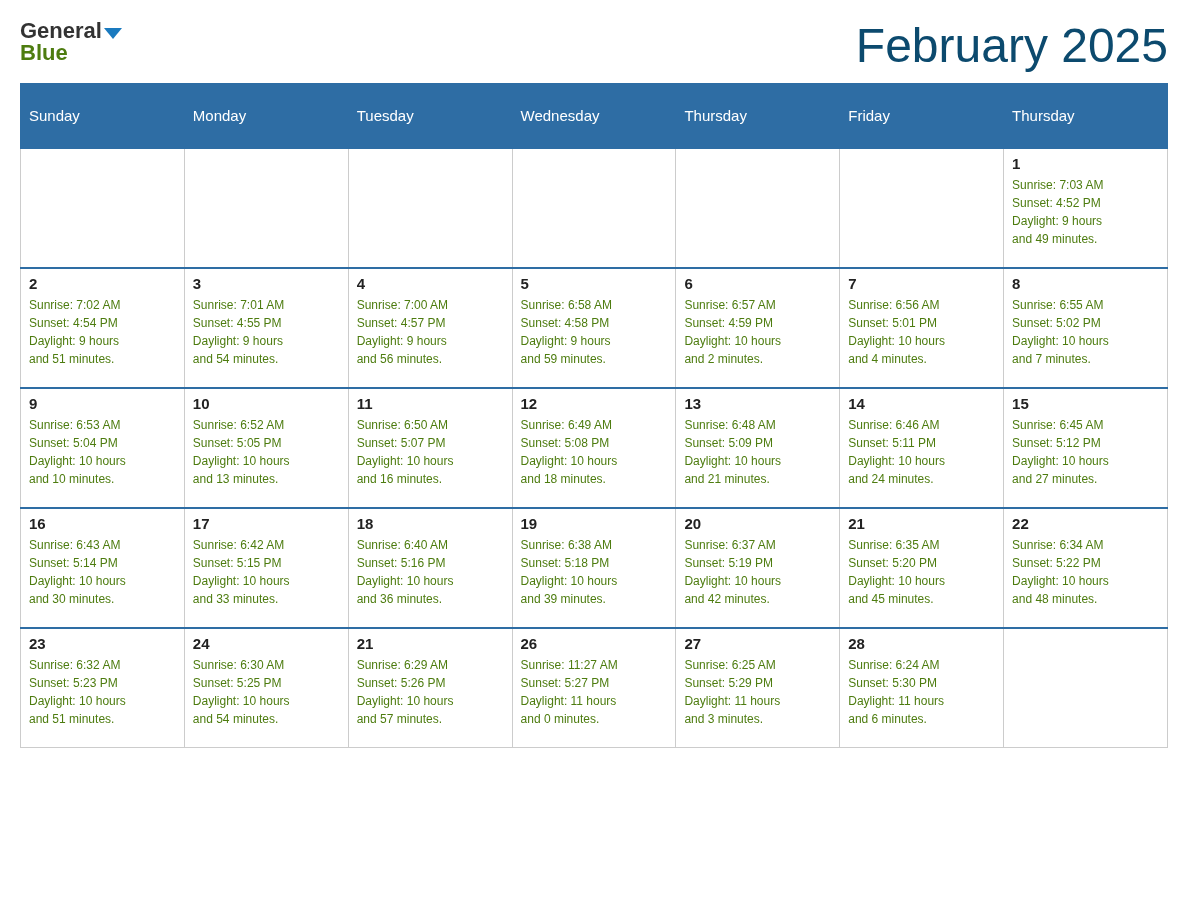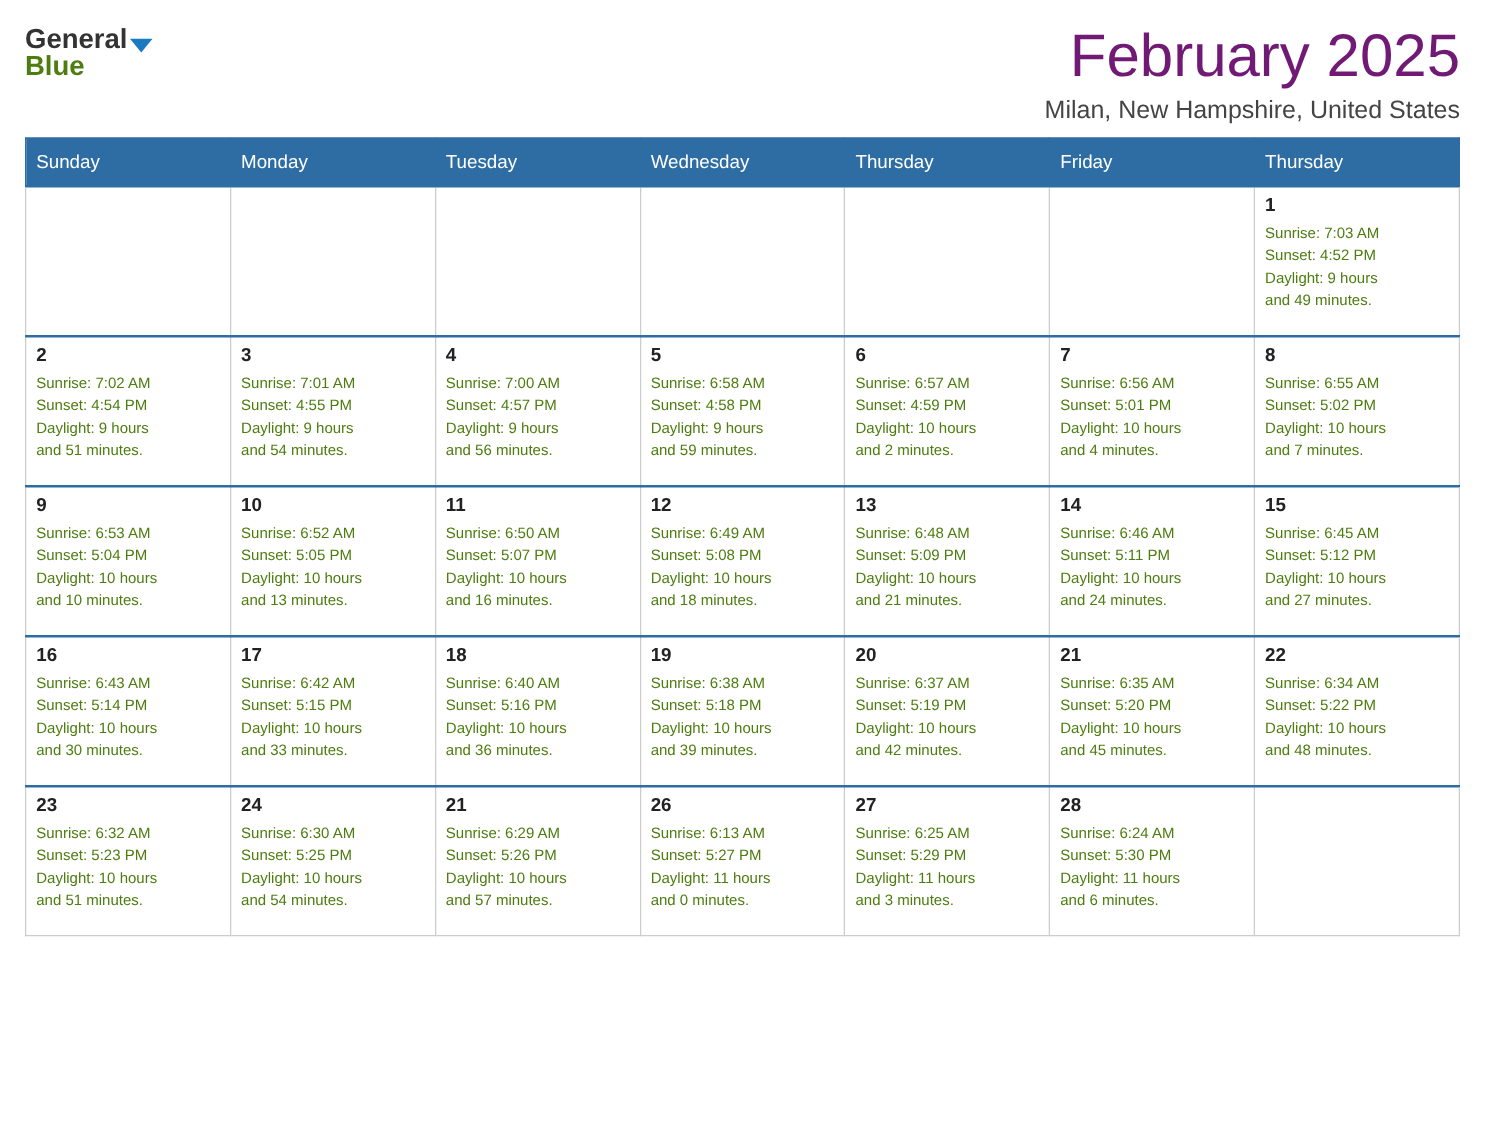--- a/index.html
+++ b/index.html
@@ -29,45 +29,45 @@
       line-height: 1;
     }
     .logo-blue {
       font-size: 22px;
       font-weight: bold;
       color: #4d7c0f;
       line-height: 1;
     }
     .logo-top-row {
       display: flex;
-      align-items: flex-end;
+      align-items: center;
     }
     .title-block {
       text-align: right;
     }
     .month-title {
       font-size: 48px;
       font-weight: normal;
-      color: #701a75;
+      color: #0c4a6e;
       line-height: 1.1;
     }
     .location {
       font-size: 20px;
       color: #444;
       margin-top: 4px;
     }
     .calendar {
       width: 100%;
       border-collapse: collapse;
       margin-top: 10px;
     }
     .calendar thead th {
       background-color: #2e6da4;
       color: #fff;
-      padding: 10px 8px;
+      padding: 23px 8px;
       font-size: 15px;
       font-weight: normal;
       text-align: left;
       border: 1px solid #2e6da4;
     }
     .calendar tbody td {
       width: calc(100% / 7);
       vertical-align: top;
       padding: 6px 8px 10px 8px;
       font-size: 12.5px;
@@ -113,21 +113,20 @@
         <div class="logo-top-row">
           <span class="logo-general">General</span>
           <span style="display:inline-block; margin-left:2px; width:0; height:0; border-left:9px solid transparent; border-right:9px solid transparent; border-top:11px solid #1a7abf; vertical-align:middle; margin-top:4px;"></span>
         </div>
         <span class="logo-blue">Blue</span>
       </div>
     </div>
   </div>
   <div class="title-block">
     <div class="month-title">February 2025</div>
-    <div class="location">Milan, New Hampshire, United States</div>
   </div>
 </div>
 
 <table class="calendar">
   <thead>
     <tr>
     <th>Sunday</th>
         <th>Monday</th>
         <th>Tuesday</th>
         <th>Wednesday</th>
@@ -322,21 +321,21 @@
         </td>
         <td>
           <span class="day-number">21</span>
           <div class="day-info" style="white-space: pre-line;">Sunrise: 6:29 AM
 Sunset: 5:26 PM
 Daylight: 10 hours
 and 57 minutes.</div>
         </td>
         <td>
           <span class="day-number">26</span>
-          <div class="day-info" style="white-space: pre-line;">Sunrise: 6:13 AM
+          <div class="day-info" style="white-space: pre-line;">Sunrise: 11:27 AM
 Sunset: 5:27 PM
 Daylight: 11 hours
 and 0 minutes.</div>
         </td>
         <td>
           <span class="day-number">27</span>
           <div class="day-info" style="white-space: pre-line;">Sunrise: 6:25 AM
 Sunset: 5:29 PM
 Daylight: 11 hours
 and 3 minutes.</div>

